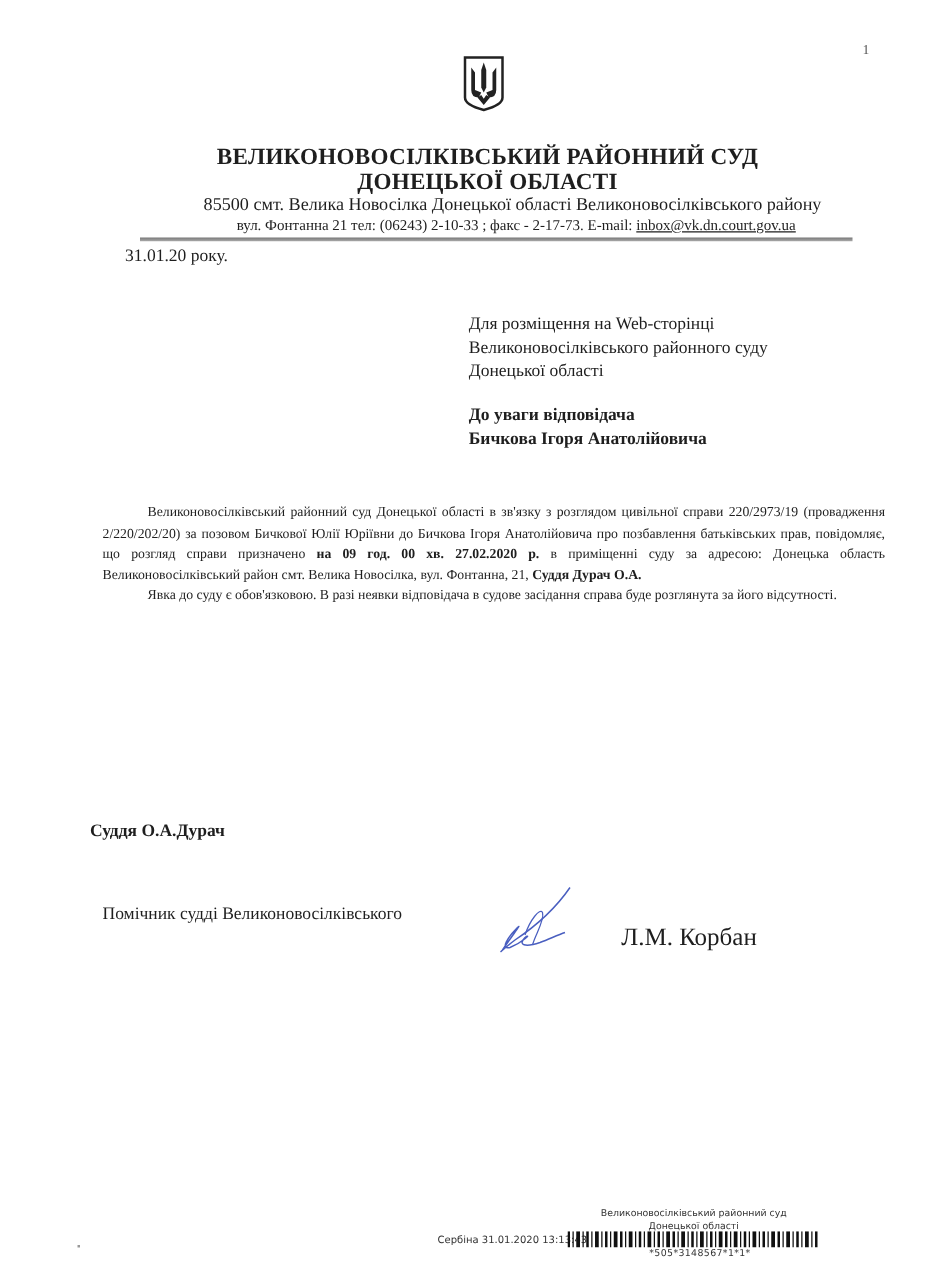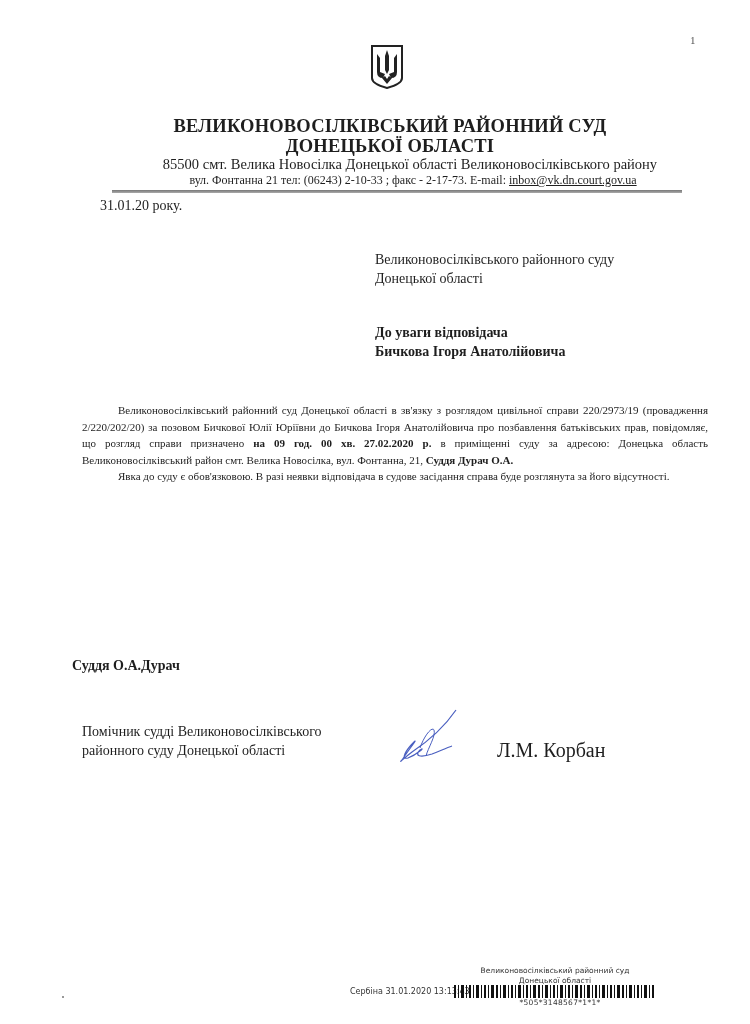--- a/index.html
+++ b/index.html
@@ -65,39 +65,39 @@
 
 <div class="abs court-title l1">ВЕЛИКОНОВОСІЛКІВСЬКИЙ РАЙОННИЙ СУД</div>
 <div class="abs court-title l2">ДОНЕЦЬКОЇ  ОБЛАСТІ</div>
 <div class="abs addr1">85500 смт. Велика Новосілка Донецької області Великоновосілківського району</div>
 <div class="abs addr2"><span>вул. Фонтанна 21 тел: (06243)    2-10-33 ;   факс -   2-17-73.  E-mail: </span><span class="email">inbox@vk.dn.court.gov.ua</span></div>
 <div class="abs rule"></div>
 
 <div class="abs date">31.01.20 року.</div>
 
 <div class="abs recipient">
+  <div>Для розміщення на Web-сторінці</div>
   <div>Великоновосілківського районного суду</div>
   <div>Донецької області</div>
 </div>
 
 <div class="abs attention">
   <div>До уваги відповідача</div>
   <div>Бичкова Ігоря Анатолійовича</div>
 </div>
 
 <div class="abs body-text">
   <p><span>Великоновосілківський районний суд Донецької області в зв'язку з розглядом цивільної справи 220/2973/19 (провадження 2/220/202/20) за позовом Бичкової Юлії Юріївни до Бичкова Ігоря Анатолійовича про позбавлення батьківських прав, повідомляє, що розгляд справи призначено </span><b>на 09 год. 00 хв.  27.02.2020 р.</b><span> в приміщенні суду за адресою: Донецька область Великоновосілківський район  смт. Велика Новосілка, вул. Фонтанна, 21, </span><b>Суддя  Дурач О.А.</b></p>
   <p>Явка до суду є обов'язковою. В разі неявки відповідача в судове засідання справа буде розглянута за його відсутності.</p>
 </div>
 
 <div class="abs judge">Суддя О.А.Дурач</div>
 
 <div class="abs assistant">
   <div>Помічник судді Великоновосілківського</div>
-  <div>районного суду Донецької області</div>
 </div>
 
 <svg class="abs signature" viewBox="0 0 80 60">
   <path d="M66 2 C55 18 40 32 22 44 C14 50 8 56 12 52 C20 40 28 30 24 34 C16 42 10 52 18 50 C28 46 36 38 30 42 C24 48 30 50 42 46 C50 43 56 40 62 38" fill="none" stroke="#4a5fc0" stroke-width="1.2"></path>
   <path d="M30 40 C34 28 42 18 44 22 C46 28 38 40 36 48" fill="none" stroke="#4a5fc0" stroke-width="1"></path>
 </svg>
 
 <div class="abs assistant-name">Л.М. Корбан</div>
 
 <div class="abs stamp-org">

